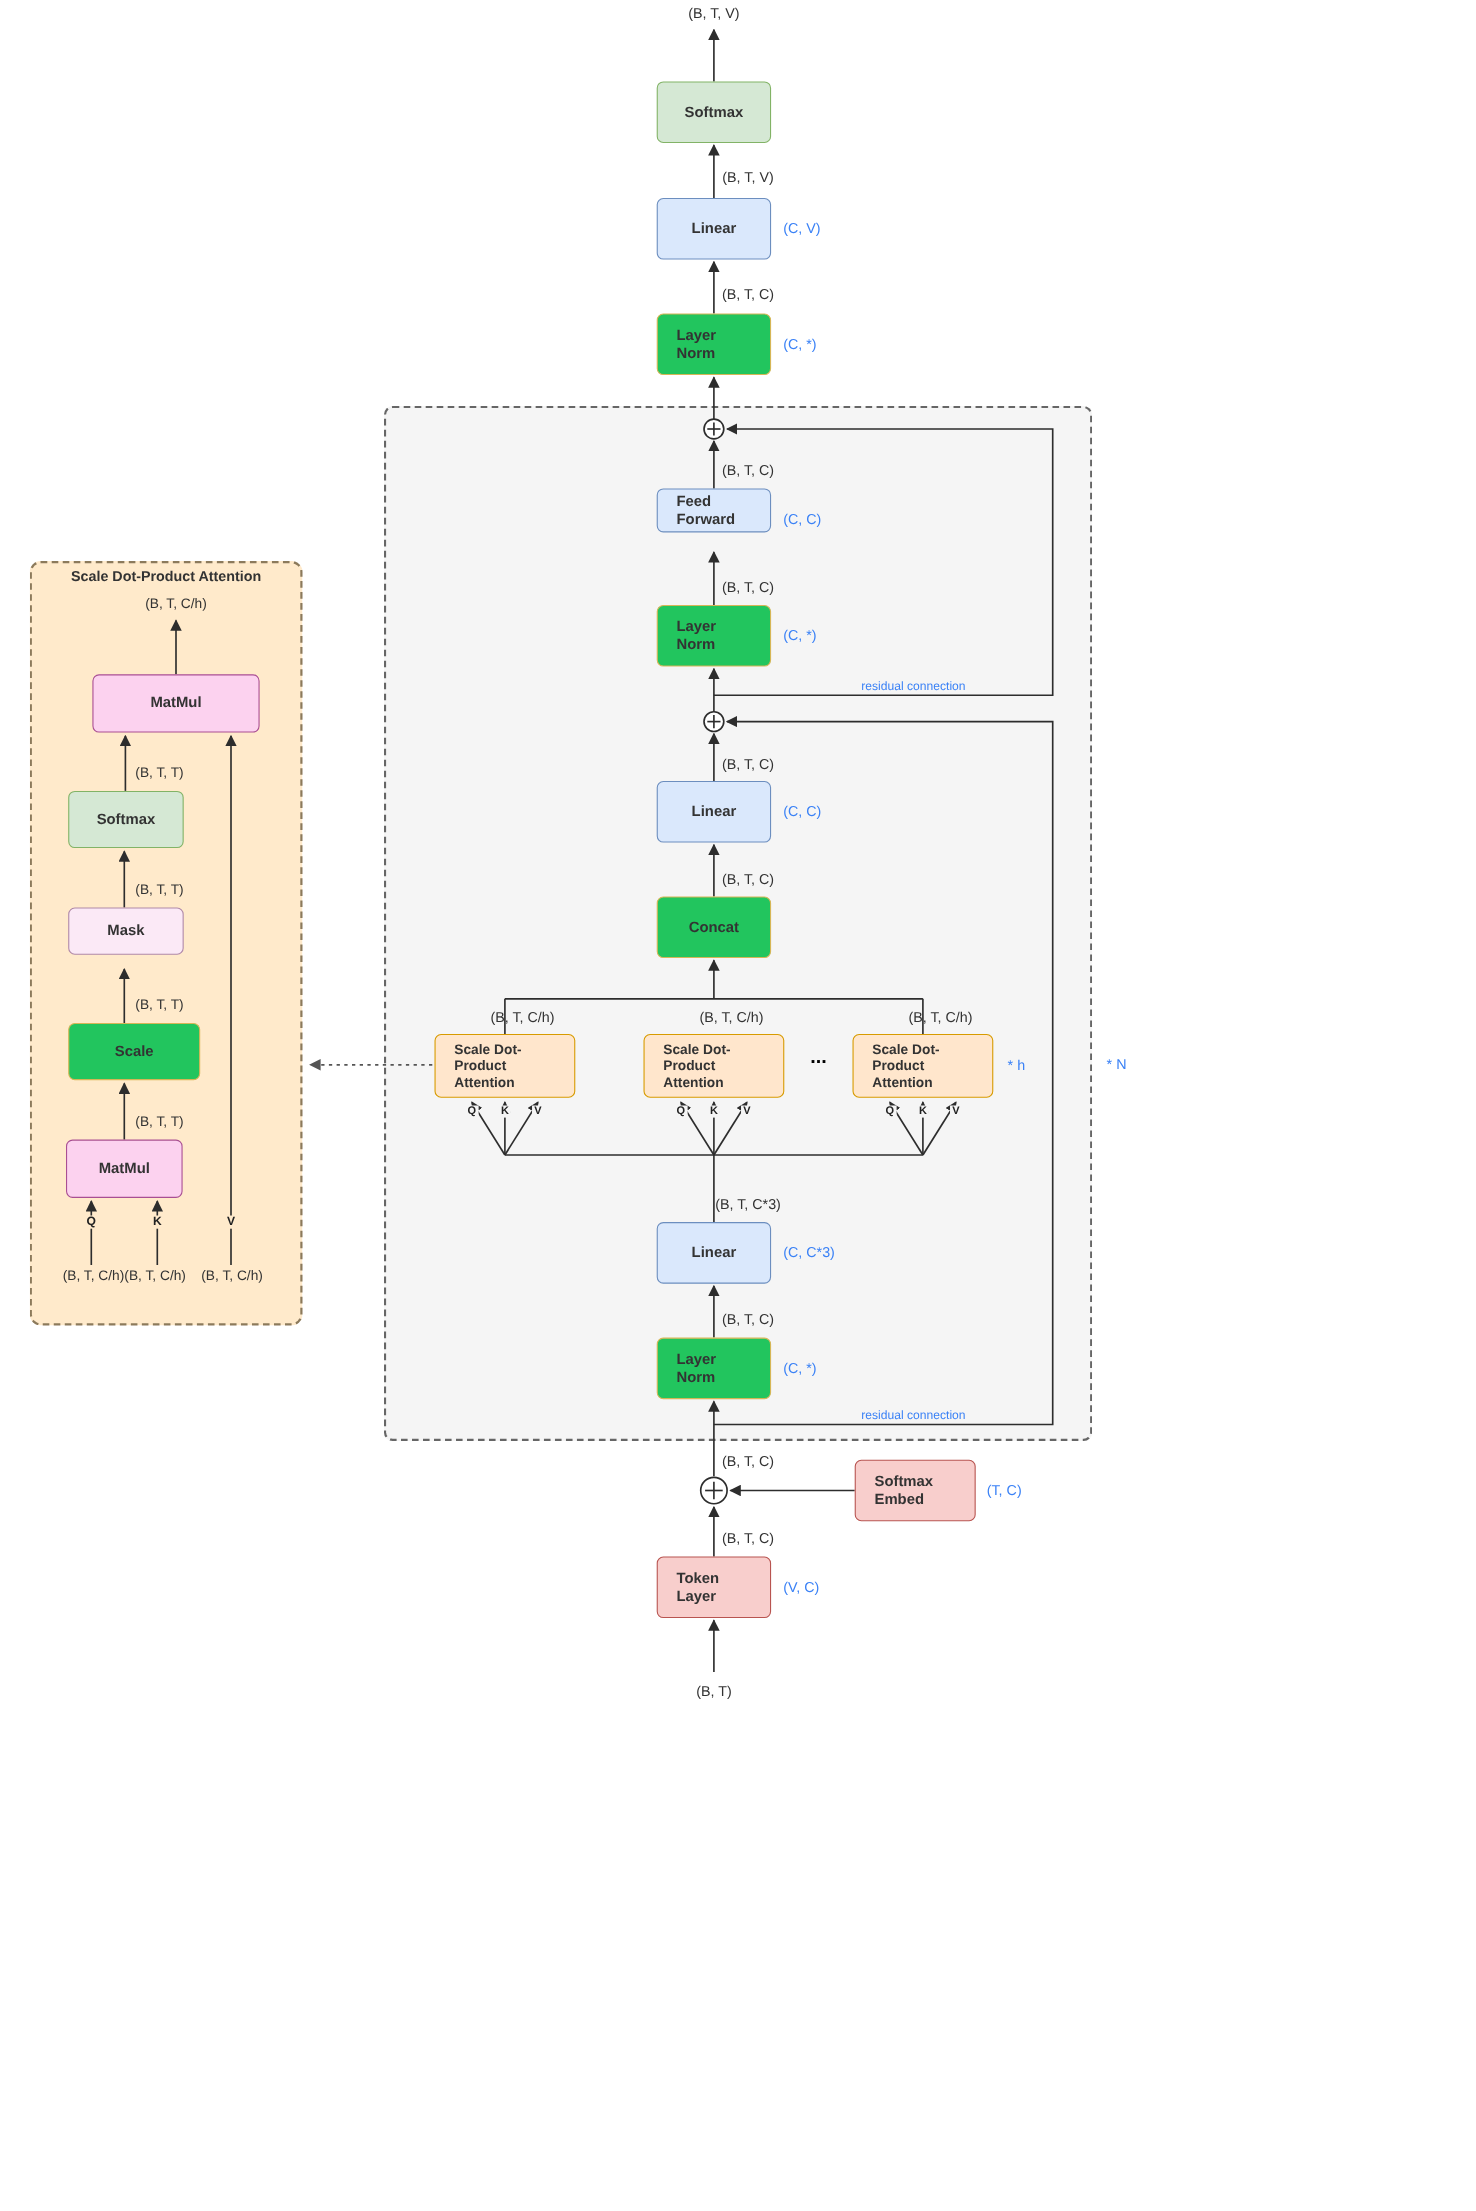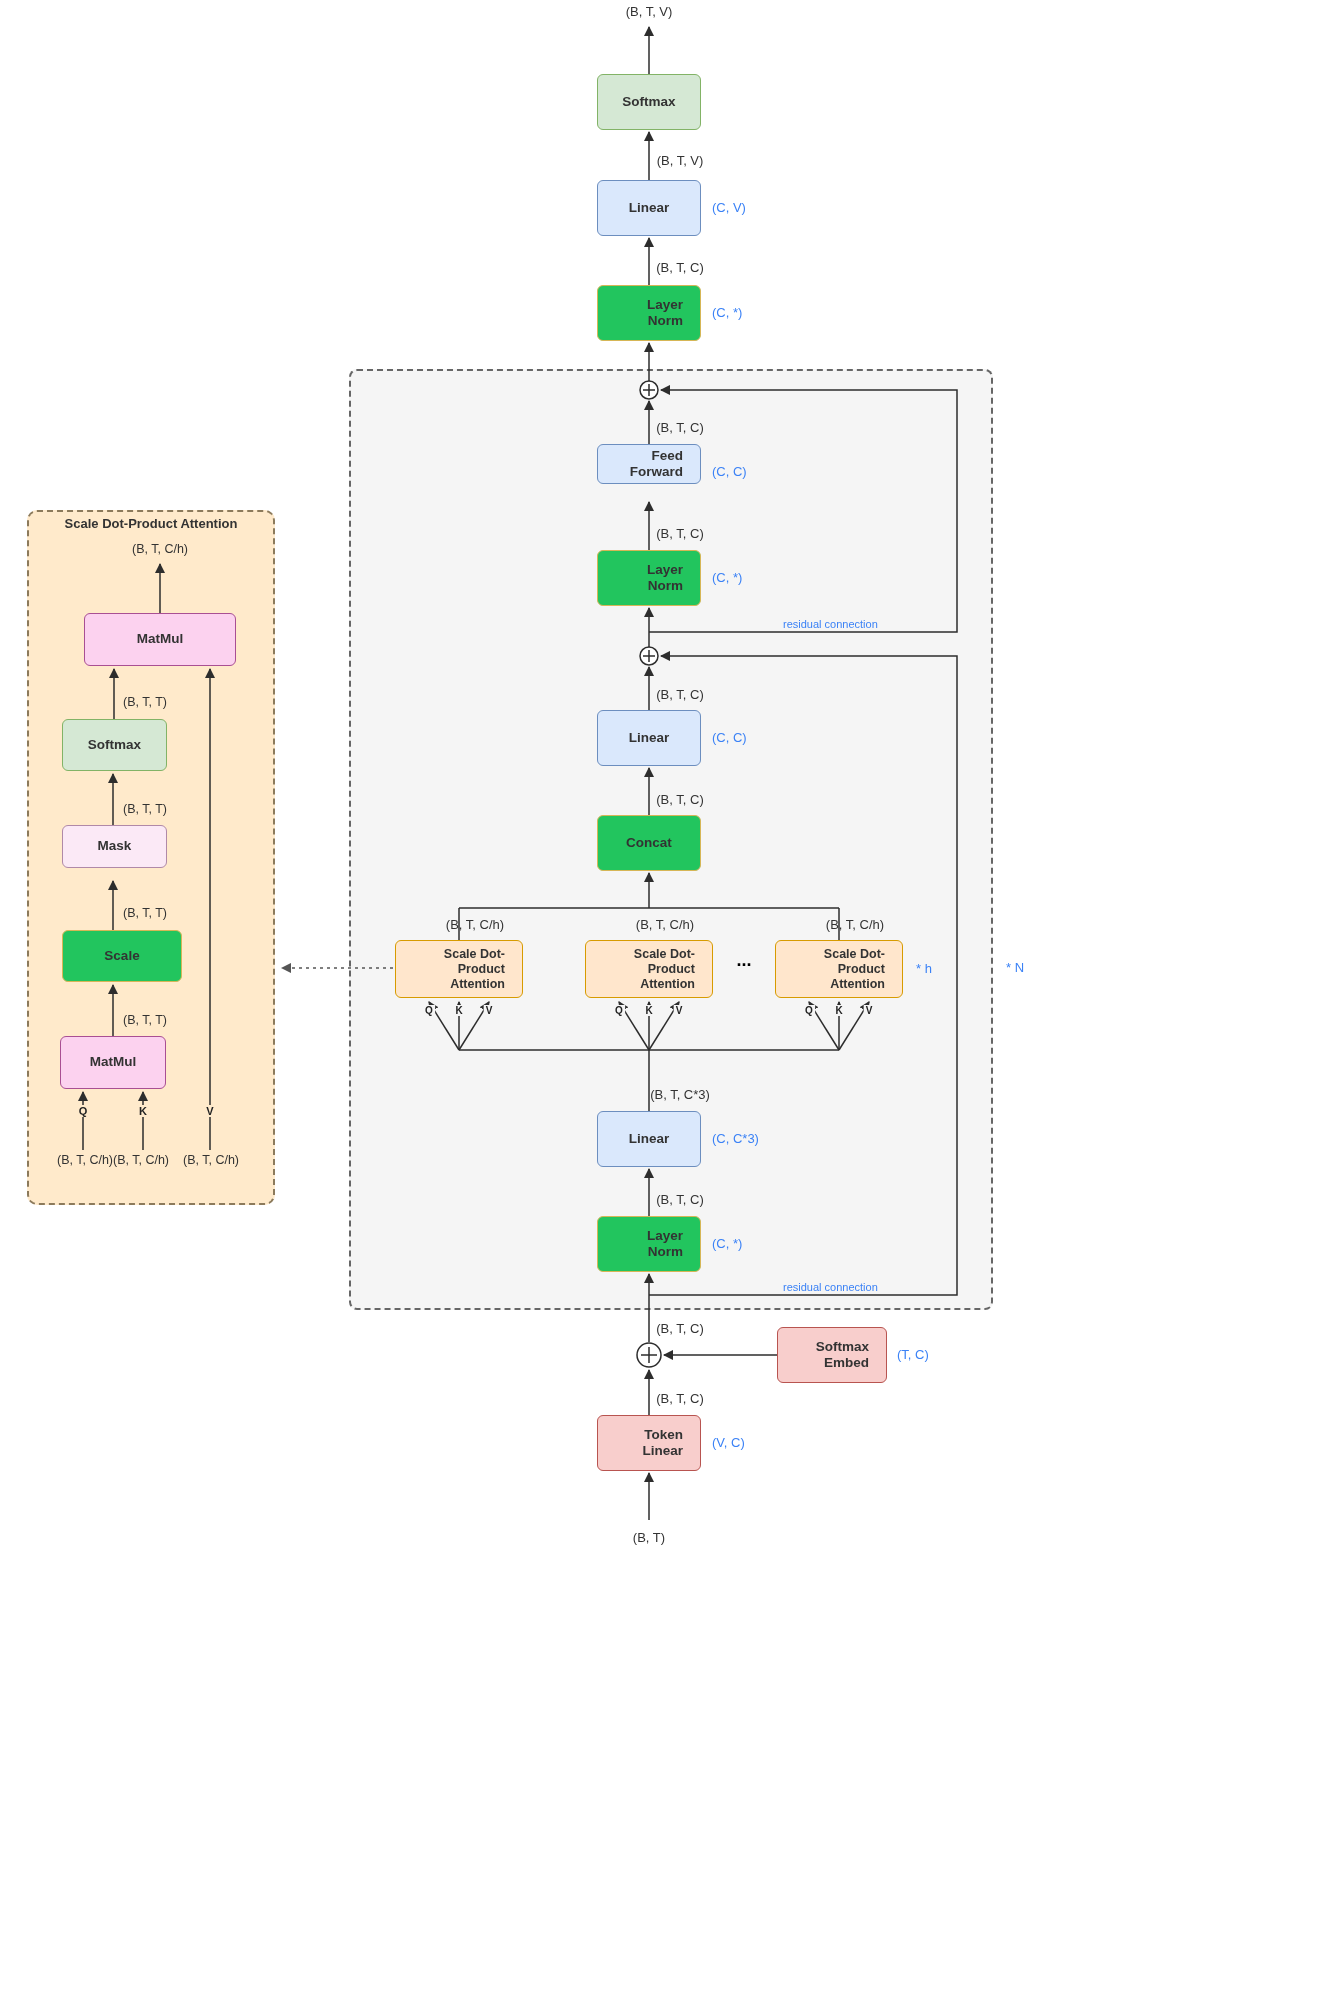--- a/index.html
+++ b/index.html
@@ -1,18 +1,18 @@
 <!DOCTYPE html>
 <html><head>
 <meta charset="utf-8">
 <style>
   html,body{margin:0;padding:0;background:#ffffff;font-family:"Liberation Sans",sans-serif;}
   #canvas{position:relative;width:1342px;height:2010px;background:#ffffff;overflow:hidden;}
   .box{position:absolute;box-sizing:border-box;display:flex;align-items:center;justify-content:center;
-       text-align:right;font-weight:bold;font-size:13.5px;color:#333;border-radius:6px;
+       text-align:left;font-weight:bold;font-size:13.5px;color:#333;border-radius:6px;
        border:1.5px solid #333;line-height:1.2;padding:17px;}
   .green{background:#d5e8d4;border-color:#82b366;}
   .blue{background:#dae8fc;border-color:#6c8ebf;}
   .yellow{background:#22c55e;border-color:#d6b656;}
   .orange{background:#ffe6cc;border-color:#d79b00;font-size:12.5px;}
   .red{background:#f8cecc;border-color:#b85450;}
   .pink{background:#fcd2ef;border-color:#a94f93;}
   .palepink{background:#fbe9f6;border-color:#b089a8;}
   .lbl{position:absolute;transform:translateX(-50%);font-size:13px;color:#333;white-space:nowrap;}
   .side{position:absolute;font-size:13px;color:#3b82f6;white-space:nowrap;}
@@ -114,21 +114,21 @@
   <div class="box blue" style="left:597px;top:444px;width:104px;height:40px">Feed Forward</div>
   <div class="box yellow" style="left:597px;top:550px;width:104px;height:56px">Layer Norm</div>
   <div class="box blue" style="left:597px;top:710px;width:104px;height:56px">Linear</div>
   <div class="box yellow" style="left:597px;top:815px;width:104px;height:56px">Concat</div>
   <div class="box orange" style="left:395px;top:940px;width:128px;height:58px">Scale Dot-Product Attention</div>
   <div class="box orange" style="left:585px;top:940px;width:128px;height:58px">Scale Dot-Product Attention</div>
   <div class="box orange" style="left:775px;top:940px;width:128px;height:58px">Scale Dot-Product Attention</div>
   <div class="box blue" style="left:597px;top:1111px;width:104px;height:56px">Linear</div>
   <div class="box yellow" style="left:597px;top:1216px;width:104px;height:56px">Layer Norm</div>
   <div class="box red" style="left:777px;top:1327px;width:110px;height:56px">Softmax Embed</div>
-  <div class="box red" style="left:597px;top:1415px;width:104px;height:56px">Token Linear</div>
+  <div class="box red" style="left:597px;top:1415px;width:104px;height:56px">Token Layer</div>
 
   <div class="lbl" style="left:649px;top:4px">(B, T, V)</div>
   <div class="lbl" style="left:680px;top:153px">(B, T, V)</div>
   <div class="lbl" style="left:680px;top:260px">(B, T, C)</div>
   <div class="lbl" style="left:680px;top:420px">(B, T, C)</div>
   <div class="lbl" style="left:680px;top:526px">(B, T, C)</div>
   <div class="lbl" style="left:680px;top:687px">(B, T, C)</div>
   <div class="lbl" style="left:680px;top:792px">(B, T, C)</div>
   <div class="lbl" style="left:475px;top:917px">(B, T, C/h)</div>
   <div class="lbl" style="left:665px;top:917px">(B, T, C/h)</div>

